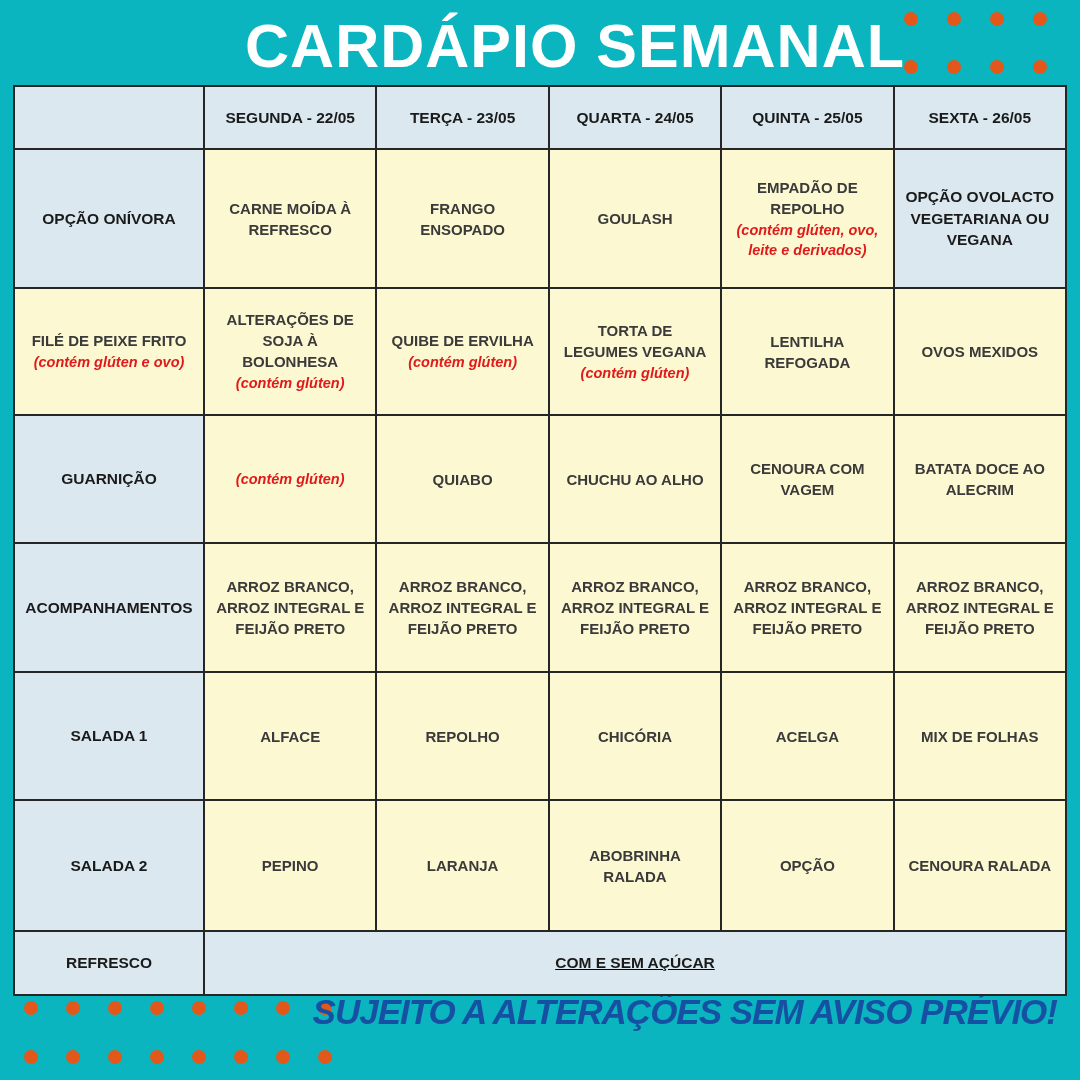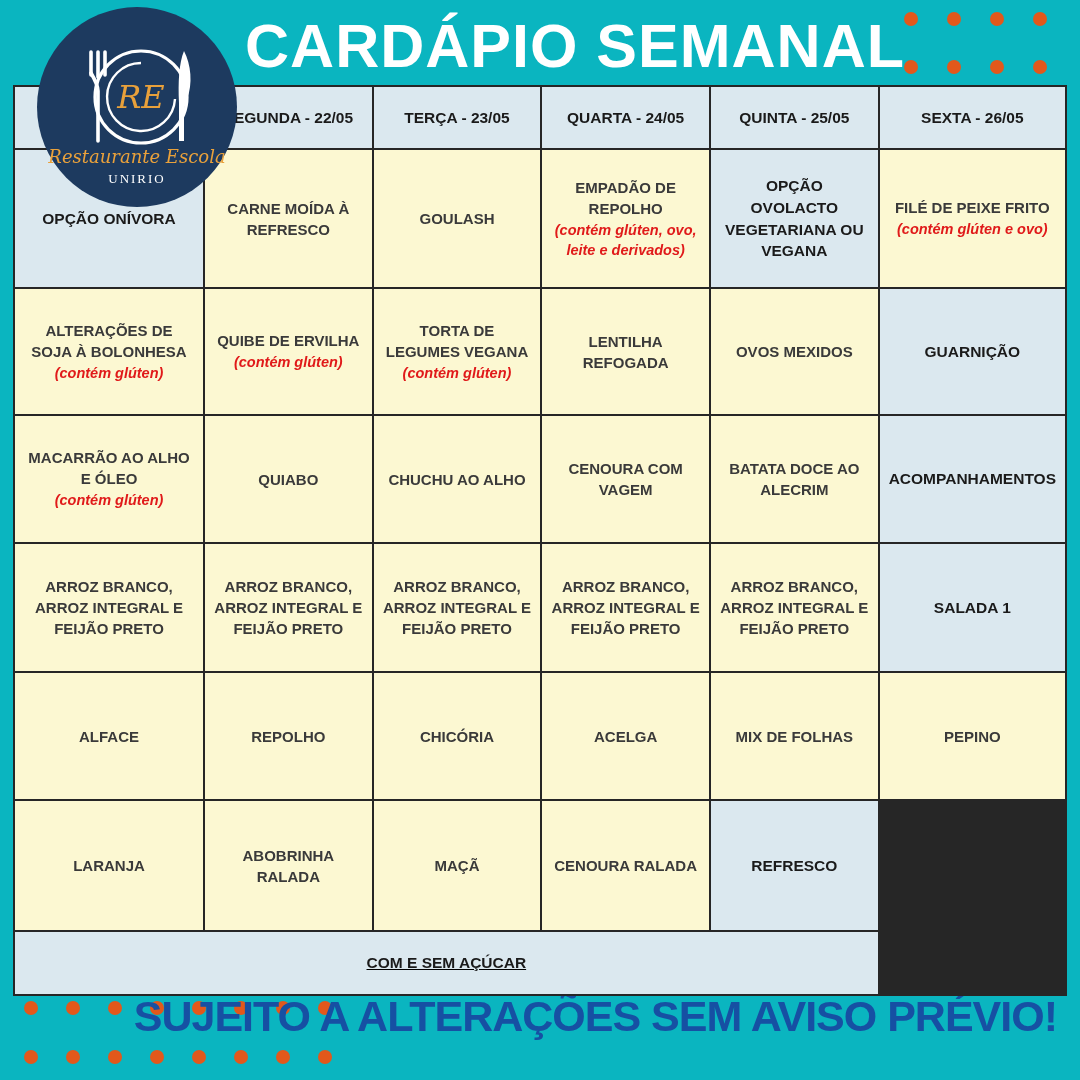--- a/index.html
+++ b/index.html
@@ -49,22 +49,23 @@
   }
   .cell.blue{background:var(--cellblue);}
   .cell.yellow{background:var(--cellyellow);}
   .day-header,.row-label{font-weight:bold;font-size:15.5px;color:#1a1a1a;}
   .item-text{font-weight:bold;font-size:15px;color:#3a3a3a;}
   .item-note{font-weight:bold;font-style:italic;font-size:14.5px;color:var(--red);margin-top:1px;}
   .merged{grid-column:span 5;text-decoration:underline;}
   
   .disclaimer{
     position:absolute;right:23px;top:992px;
-    color:var(--disclaimer);font-weight:bold;font-size:43px;letter-spacing:-1px;
+    color:var(--disclaimer);font-weight:bold;font-size:35px;letter-spacing:-1px;
     white-space:nowrap;
+    font-style:italic;
   }
 </style>
 </head>
 <body>
 
 <div class="canvas">
 
   <div class="title">CARDÁPIO SEMANAL</div>
 
   <div class="dots dots-tr">
@@ -89,47 +90,20 @@
       <div class="dot"></div>
       <div class="dot"></div>
       <div class="dot"></div>
       <div class="dot"></div>
       <div class="dot"></div>
       <div class="dot"></div>
       <div class="dot"></div>
       <div class="dot"></div>
     </div>
 
-  <div class="logo">
-    <svg viewBox="0 0 200 200" width="200" height="200">
-      <circle cx="100" cy="100" r="100" fill="#1d3a5f"></circle>
-
-      <g stroke="#ffffff" stroke-width="3.6" stroke-linecap="round" fill="none">
-        <line x1="54" y1="45" x2="54" y2="68"></line>
-        <line x1="61" y1="45" x2="61" y2="70"></line>
-        <line x1="68" y1="45" x2="68" y2="68"></line>
-        <path d="M54,66 Q61,78 61,84 L61,134"></path>
-      </g>
-
-      <g stroke="#ffffff" fill="none">
-        <circle cx="104" cy="90" r="46" stroke-width="3.2"></circle>
-        <path d="M104,56 A34,34 0 1 0 138,92" stroke-width="2.4"></path>
-      </g>
-
-      <text x="104" y="101" text-anchor="middle" fill="#e9a13b" font-size="32" font-style="italic" font-family="DejaVu Serif, serif">RE</text>
-
-      <g>
-        <path d="M147,44 C154,57 156,77 150,92 C148,97 147,103 147,110 L147,134 L142,134 L142,96 C141,75 142,56 147,44 Z" fill="#ffffff"></path>
-      </g>
-
-      <text x="100" y="156" text-anchor="middle" fill="#e9a13b" font-size="18" font-style="italic" font-family="DejaVu Serif, serif">Restaurante Escola</text>
-
-      <text x="100" y="176" text-anchor="middle" fill="#ffffff" font-size="13" letter-spacing="2" font-family="Liberation Serif, serif">UNIRIO</text>
-    </svg>
-  </div>
 
   <div class="menu-table">
       <div class="cell blue"></div>
       <div class="cell blue">
         <span class="day-header">SEGUNDA - 22/05</span>
       </div>
       <div class="cell blue">
         <span class="day-header">TERÇA - 23/05</span>
       </div>
       <div class="cell blue">
@@ -141,20 +115,23 @@
       <div class="cell blue">
         <span class="day-header">SEXTA - 26/05</span>
       </div>
       <div class="cell blue">
         <span class="row-label">OPÇÃO ONÍVORA</span>
       </div>
       <div class="cell yellow">
         <div class="item-text">CARNE MOÍDA À REFRESCO</div>
       </div>
       <div class="cell yellow">
+        <div class="item-text">FRANGO ENSOPADO</div>
+      </div>
+      <div class="cell yellow">
         <div class="item-text">GOULASH</div>
       </div>
       <div class="cell yellow">
         <div class="item-text">EMPADÃO DE REPOLHO</div>
         <div class="item-note">(contém glúten, ovo, leite e derivados)</div>
       </div>
       <div class="cell blue">
         <span class="row-label">OPÇÃO OVOLACTO VEGETARIANA OU VEGANA</span>
       </div>
       <div class="cell yellow">
@@ -176,21 +153,20 @@
       <div class="cell yellow">
         <div class="item-text">LENTILHA REFOGADA</div>
       </div>
       <div class="cell yellow">
         <div class="item-text">OVOS MEXIDOS</div>
       </div>
       <div class="cell blue">
         <span class="row-label">GUARNIÇÃO</span>
       </div>
       <div class="cell yellow">
-        <div class="item-text">MACARRÃO AO ALHO E ÓLEO</div>
         <div class="item-note">(contém glúten)</div>
       </div>
       <div class="cell yellow">
         <div class="item-text">QUIABO</div>
       </div>
       <div class="cell yellow">
         <div class="item-text">CHUCHU AO ALHO</div>
       </div>
       <div class="cell yellow">
         <div class="item-text">CENOURA COM VAGEM</div>
@@ -227,31 +203,34 @@
       </div>
       <div class="cell yellow">
         <div class="item-text">CHICÓRIA</div>
       </div>
       <div class="cell yellow">
         <div class="item-text">ACELGA</div>
       </div>
       <div class="cell yellow">
         <div class="item-text">MIX DE FOLHAS</div>
       </div>
+      <div class="cell blue">
+        <span class="row-label">SALADA 2</span>
+      </div>
       <div class="cell yellow">
         <div class="item-text">PEPINO</div>
       </div>
       <div class="cell yellow">
         <div class="item-text">LARANJA</div>
       </div>
       <div class="cell yellow">
         <div class="item-text">ABOBRINHA RALADA</div>
       </div>
       <div class="cell yellow">
-        <div class="item-text">MAÇÃ</div>
+        <div class="item-text">OPÇÃO</div>
       </div>
       <div class="cell yellow">
         <div class="item-text">CENOURA RALADA</div>
       </div>
       <div class="cell blue">
         <span class="row-label">REFRESCO</span>
       </div>
       <div class="cell blue merged">
         <span class="row-label">COM E SEM AÇÚCAR</span>
       </div>

